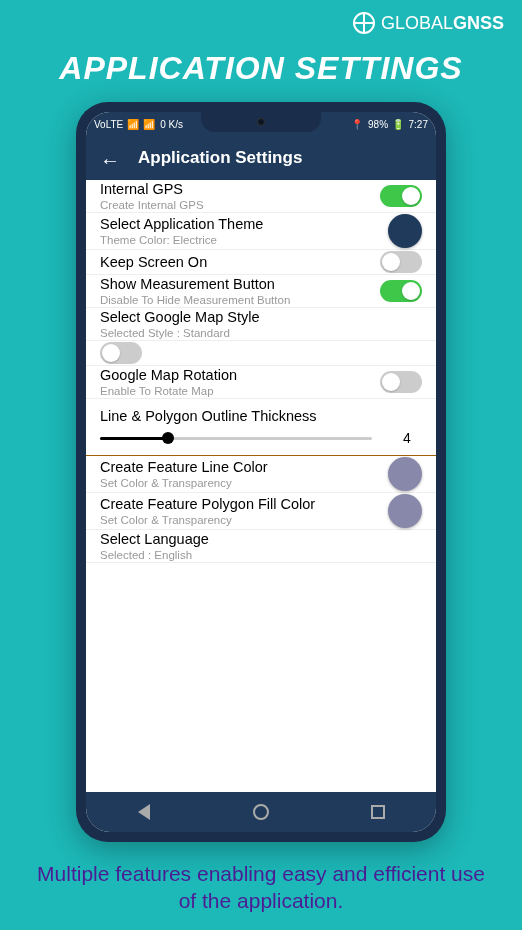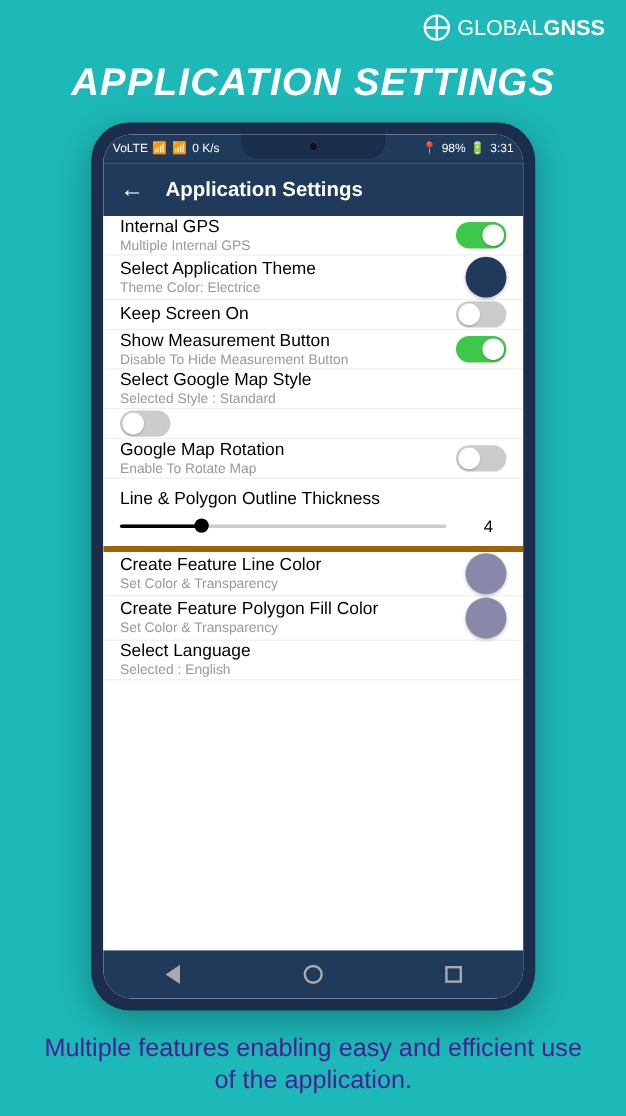--- a/index.html
+++ b/index.html
@@ -162,21 +162,21 @@
 .toggle-off .toggle-knob { left: 2px; }
 .color-swatch {
   width: 34px;
   height: 34px;
   border-radius: 50%;
   box-shadow: 0 1px 3px rgba(0,0,0,0.3);
   cursor: pointer;
 }
 .slider-row {
   padding: 9px 14px;
-  border-bottom: 5px solid #a16207;
+  border-bottom: 1px solid #a16207;
 }
 .slider-container {
   display: flex;
   align-items: center;
   gap: 20px;
   margin-top: 6px;
 }
 .slider {
   flex: 1;
   height: 3px;
@@ -268,34 +268,34 @@
       <div class="statusbar-left">
         <span>VoLTE</span>
         <span>📶</span>
         <span>📶</span>
         <span>0 K/s</span>
       </div>
       <div class="statusbar-right">
         <span>📍</span>
         <span>98%</span>
         <span>🔋</span>
-        <span>3:31</span>
+        <span>7:27</span>
       </div>
     </div>
 
     <div class="appbar">
       <span class="back-arrow">←</span>
       <span class="appbar-title">Application Settings</span>
     </div>
 
     <div class="content" id="settings-container">
         <div class="setting-row">
     <div class="setting-text">
       <div class="setting-title">Internal GPS</div>
-      <div class="setting-sub">Multiple Internal GPS</div>
+      <div class="setting-sub">Create Internal GPS</div>
     </div>
     <div class="toggle toggle-on">
             <div class="toggle-knob"></div>
           </div>
         </div>
         <div class="setting-row">
     <div class="setting-text">
       <div class="setting-title">Select Application Theme</div>
       <div class="setting-sub">Theme Color: Electrice</div>
     </div>

